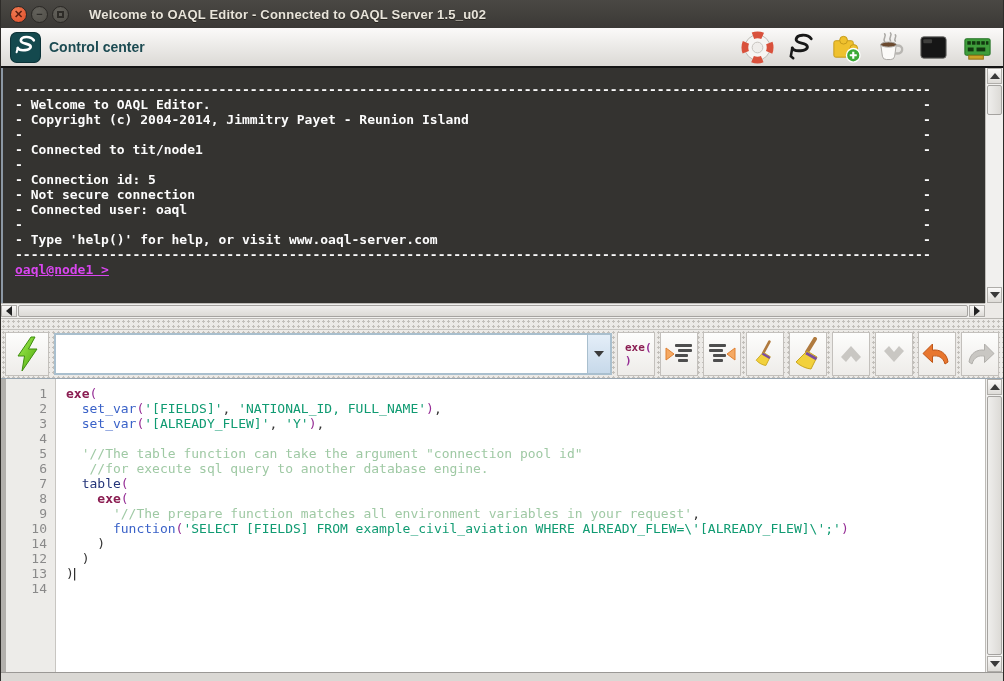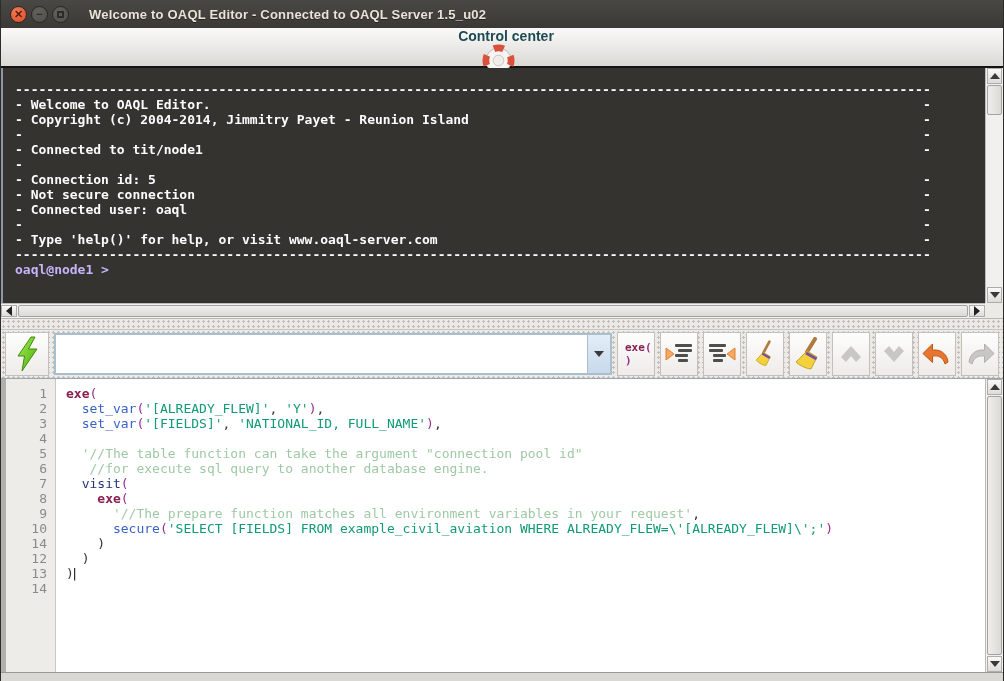--- a/index.html
+++ b/index.html
@@ -13,33 +13,33 @@
   .titlebar{height:28px;background:linear-gradient(#4A4844,#3B3936);display:flex;align-items:center;position:relative;}
   .winbtn{width:17px;height:17px;border-radius:50%;margin-left:4px;display:flex;align-items:center;justify-content:center;
           font-size:11px;font-weight:bold;box-sizing:border-box;border:1px solid #2A2825;}
   .winbtn.close{background:radial-gradient(circle at 35% 30%,#F07B52,#DF4B28);color:#5A1E10;margin-left:9px;}
   .winbtn.minmax{background:radial-gradient(circle at 35% 30%,#63615B,#504E48);color:#2E2C28;}
   .winbtn .sq{width:7px;height:7px;border:2px solid #2E2C28;box-sizing:border-box;}
   .wintitle{color:#E8E4DA;font-size:13px;font-weight:bold;margin-left:20px;letter-spacing:.2px;
             text-shadow:0 1px 0 #26241F;text-align:center;}
   
   .header{height:40px;background:linear-gradient(#FBFAF9,#DBD9D5);border-bottom:2px solid #141414;
-          display:flex;align-items:center;box-sizing:border-box;flex-direction:column;}
+          display:flex;align-items:center;box-sizing:border-box;}
   .logo{width:31px;height:31px;margin-left:9px;}
   .appname{font-size:14px;font-weight:bold;color:#1C4B52;margin-left:8px;}
   .spacer{flex:1;}
   .hicon{width:36px;height:36px;display:flex;align-items:center;justify-content:center;margin-right:8px;cursor:pointer;}
   
   .termblock{display:grid;grid-template-columns:1fr 18px;grid-template-rows:235px 15px;height:250px;background:#D5D3CF;}
   .term-view{background:#343330;color:#FCFCFC;overflow:hidden;padding:14px 0 0 12px;
              font-family:"DejaVu Sans Mono",monospace;font-size:13px;line-height:15px;font-weight:bold;
              border-left:2px solid #8C98A4;box-sizing:border-box;}
   .term-line{white-space:pre;}
   .term-line.between{display:flex;justify-content:space-between;width:117ch;}
-  .prompt{color:#c4b5fd;white-space:pre;}
+  .prompt{color:#d946ef;white-space:pre;text-decoration:underline;}
   
   .sbv{position:relative;background:#F1F0EE;border-left:1px solid #BEBCB8;box-sizing:border-box;}
   .sbh{position:relative;background:#F1F0EE;border-top:1px solid #BEBCB8;box-sizing:border-box;}
   .sb-btn{position:absolute;background:linear-gradient(#FAF9F8,#DEDCD8);border:1px solid #AFADA9;
           display:flex;align-items:center;justify-content:center;box-sizing:border-box;}
   .sbv .sb-btn{left:1px;right:1px;height:16px;}
   .sbv .sb-up{top:0;} .sbv .sb-down{bottom:0;}
   .sbh .sb-btn{top:1px;bottom:1px;width:16px;}
   .sbh .sb-left{left:0;} .sbh .sb-right{right:0;}
   .tri-up{width:0;height:0;border-left:5px solid transparent;border-right:5px solid transparent;border-bottom:6px solid #3A3A3A;}
@@ -295,29 +295,29 @@
           <div class="ln">8</div>
           <div class="ln">9</div>
           <div class="ln">10</div>
           <div class="ln">14</div>
           <div class="ln">12</div>
           <div class="ln">13</div>
           <div class="ln">14</div>
         </div>
       <div class="code">
           <div class="code-line"><span class="sg-k">exe</span><span class="sg-p">(</span></div>
+          <div class="code-line"><span class="sg-t">  </span><span class="sg-f">set_var</span><span class="sg-p">(</span><span class="sg-s">'[FIELDS]'</span><span class="sg-t">, </span><span class="sg-s">'NATIONAL_ID, FULL_NAME'</span><span class="sg-p">)</span><span class="sg-t">,</span></div>
           <div class="code-line"><span class="sg-t">  </span><span class="sg-f">set_var</span><span class="sg-p">(</span><span class="sg-s">'[ALREADY_FLEW]'</span><span class="sg-t">, </span><span class="sg-s">'Y'</span><span class="sg-p">)</span><span class="sg-t">,</span></div>
-          <div class="code-line"><span class="sg-t">  </span><span class="sg-f">set_var</span><span class="sg-p">(</span><span class="sg-s">'[FIELDS]'</span><span class="sg-t">, </span><span class="sg-s">'NATIONAL_ID, FULL_NAME'</span><span class="sg-p">)</span><span class="sg-t">,</span></div>
           <div class="code-line"></div>
           <div class="code-line"><span class="sg-t">  </span><span class="sg-c">'//The table function can take the argument "connection pool id"</span></div>
           <div class="code-line"><span class="sg-c">   //for execute sql query to another database engine.</span></div>
-          <div class="code-line"><span class="sg-t">  </span><span class="sg-n">visit</span><span class="sg-p">(</span></div>
+          <div class="code-line"><span class="sg-t">  </span><span class="sg-n">table</span><span class="sg-p">(</span></div>
           <div class="code-line"><span class="sg-t">    </span><span class="sg-k">exe</span><span class="sg-p">(</span></div>
           <div class="code-line"><span class="sg-t">      </span><span class="sg-c">'//The prepare function matches all environment variables in your request'</span><span class="sg-t">,</span></div>
-          <div class="code-line"><span class="sg-t">      </span><span class="sg-f">secure</span><span class="sg-p">(</span><span class="sg-s">'SELECT [FIELDS] FROM example_civil_aviation WHERE ALREADY_FLEW=\'[ALREADY_FLEW]\';'</span><span class="sg-p">)</span></div>
+          <div class="code-line"><span class="sg-t">      </span><span class="sg-f">function</span><span class="sg-p">(</span><span class="sg-s">'SELECT [FIELDS] FROM example_civil_aviation WHERE ALREADY_FLEW=\'[ALREADY_FLEW]\';'</span><span class="sg-p">)</span></div>
           <div class="code-line"><span class="sg-t">    </span><span class="sg-t">)</span></div>
           <div class="code-line"><span class="sg-t">  </span><span class="sg-t">)</span></div>
           <div class="code-line"><span class="sg-t">)</span><span class="sg-cur">|</span></div>
         </div>
     </div>
     <div class="sbv">
       <div class="sb-btn sb-up">
           <div class="tri-up"></div>
         </div>
       <div class="sb-thumb" style="top:17px;bottom:17px;"></div>

